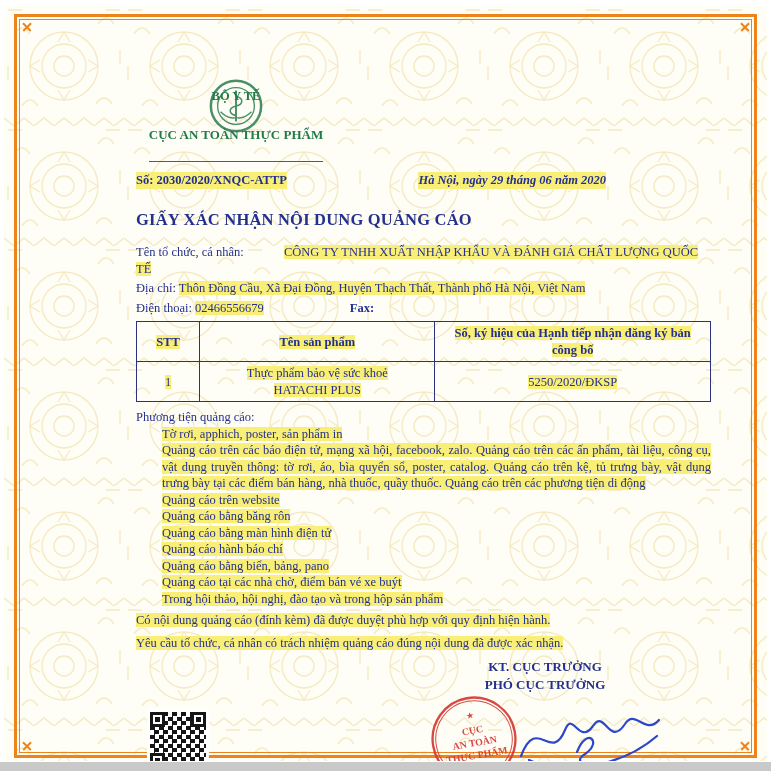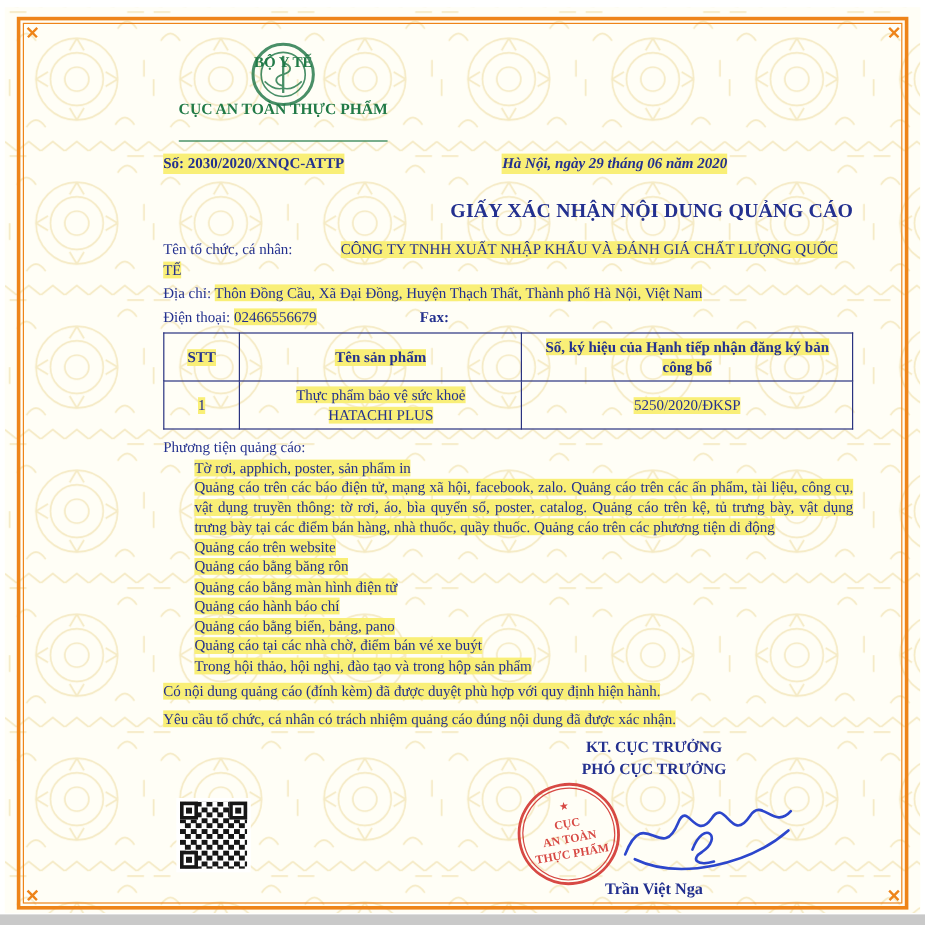--- a/index.html
+++ b/index.html
@@ -25,34 +25,34 @@
   .corner::before,.corner::after{content:"";position:absolute;left:50%;top:50%;width:11px;height:1.6px;background:var(--orange);}
   .corner::before{transform:translate(-50%,-50%) rotate(45deg);}
   .corner::after{transform:translate(-50%,-50%) rotate(-45deg);}
   .c-tl{top:16px;left:18px;} .c-tr{top:16px;right:18px;}
   .c-bl{bottom:11px;left:18px;} .c-br{bottom:11px;right:18px;}
 
   .content{position:relative;z-index:2;padding:36px 56px 0 132px;}
 
   .hl{background:var(--hl);}
 
-  .header{display:flex;justify-content:flex-start;padding-right:105px;}
+  .header{display:flex;justify-content:flex-start;padding-right:105px;margin-top:44px;}
   .header-left{width:200px;text-align:center;position:relative;}
   .emblem{position:absolute;left:50%;top:-9px;transform:translateX(-50%);opacity:.85;}
   .ministry{position:relative;font-weight:bold;color:var(--green);font-size:12.5px;margin-top:2px;}
   .department{position:relative;font-weight:bold;color:var(--green);font-size:13px;margin-top:5px;display:inline-block;border-bottom:1.5px solid var(--green);padding-bottom:18px;}
   .header-right{width:290px;text-align:center;}
   .nation{font-weight:bold;font-size:12.5px;}
   .motto{font-weight:bold;font-size:12.5px;margin-top:4px;display:inline-block;border-bottom:1.5px solid var(--navy);padding-bottom:2px;}
 
   .subheader{display:flex;justify-content:space-between;align-items:baseline;margin-top:10px;padding-right:105px;}
   .doc-number{font-weight:bold;}
   .place-date{font-weight:bold;font-style:italic;}
 
-  .title{font-size:16.5px;font-weight:bold;text-align:right;margin:20px 0 14px 0;letter-spacing:.2px;}
+  .title{font-size:16.5px;font-weight:bold;text-align:left;margin:20px 0 14px 0;letter-spacing:.2px;}
 
   p{margin:0 0 3px 0;}
   .org-name{font-weight:normal;text-transform:uppercase;margin-left:37px;}
   .phone-row{display:flex;margin-bottom:5px;}
   .fax-label{margin-left:86px;font-weight:bold;}
 
   table{border-collapse:collapse;width:100%;margin:5px 0 7px 0;border-radius:23px;}
   th,td{border:1.4px solid #2a3380;padding:3px 6px;text-align:center;vertical-align:middle;font-size:12.5px;}
   th{font-weight:bold;}
   .col-stt{width:11%;} .col-name{width:41%;} .col-num{width:48%;}

